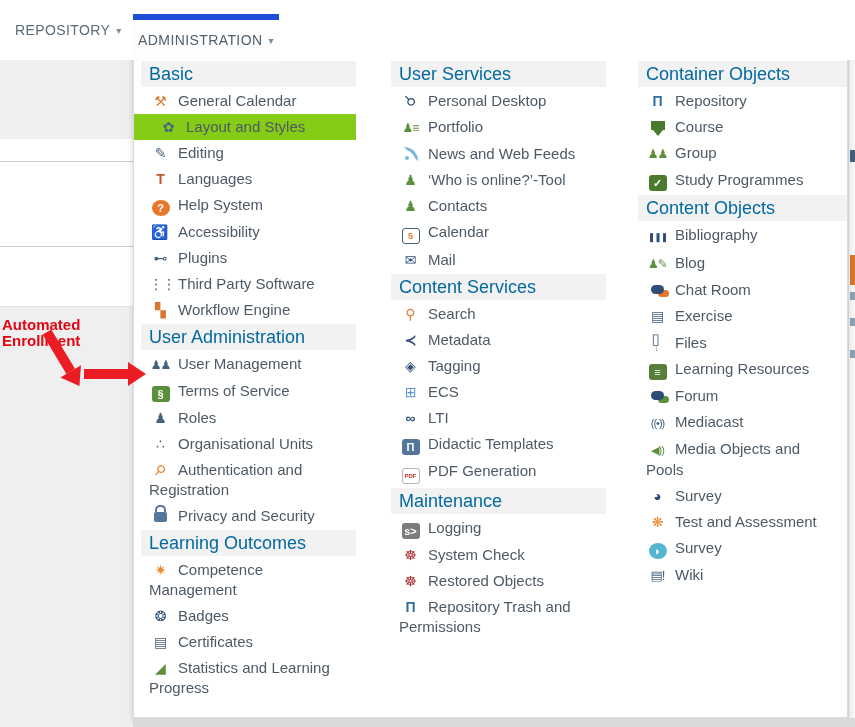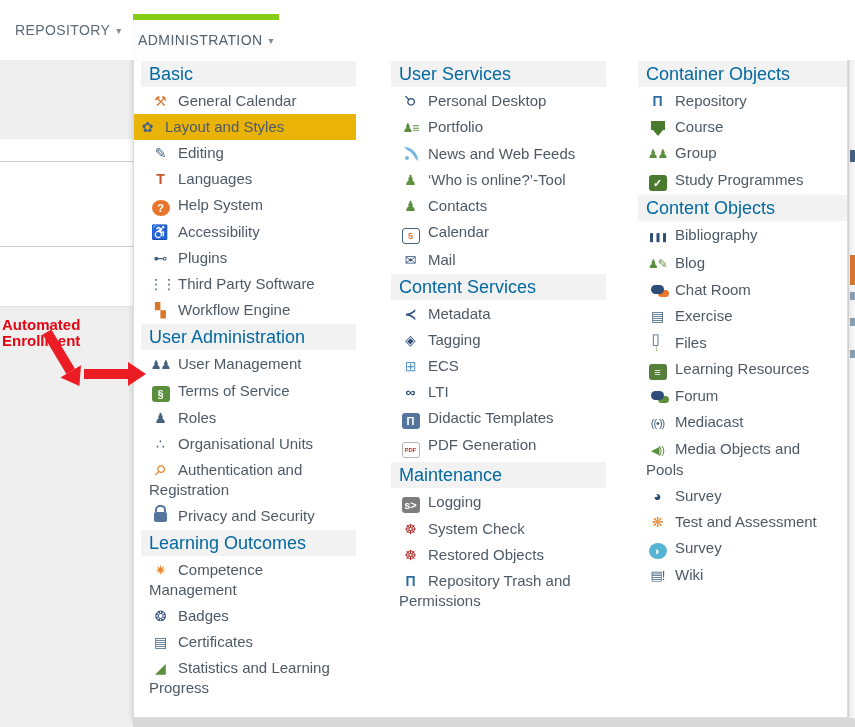--- a/index.html
+++ b/index.html
@@ -6,40 +6,40 @@
   body{
     width:855px;height:727px;position:relative;overflow:hidden;
     font-family:"Liberation Sans",sans-serif;background:#ffffff;
   }
   
   .tabbar{position:absolute;top:0;left:0;width:855px;height:60px;background:#fff;z-index:3}
   .tab{position:absolute;display:flex;align-items:center;font-size:14px;color:#5b6b77;
        letter-spacing:.4px;cursor:pointer;box-sizing:border-box}
   .tab-repo{left:0;top:0;height:60px;width:128px;padding-left:15px}
   .tab-admin{left:133px;top:14px;height:46px;width:146px;justify-content:center;
-             border-top:6px solid #84cc16;background:#fdfdfe;color:#51626e}
+             border-top:6px solid #1d4ed8;background:#fdfdfe;color:#51626e}
   .caret{font-size:10px;margin-left:6px;color:#7a8a96}
   
   .bgL{position:absolute;left:0;width:133px;box-sizing:border-box}
   #bg1{top:60px;height:79px;background:#efefef}
   #bg2{top:139px;height:23px;border-bottom:1px solid #cfcfcf}
   #bg3{top:162px;height:85px;border-bottom:1px solid #cfcfcf}
   #bg4{top:247px;height:60px;border-bottom:1px solid #e3e3e3}
   #bg5{top:307px;height:420px;background:#efefef}
   
   .panel{position:absolute;left:133px;top:48px;width:715px;height:670px;box-sizing:border-box;
          background:#fff;border:1px solid #dcdcdc;border-top:none;
          box-shadow:0 3px 6px rgba(0,0,0,.18);z-index:2;
          display:grid;grid-template-columns:250px 247px 218px;align-items:start;
          padding-top:12px;overflow:hidden}
   .col{box-sizing:border-box;padding-left:7px}
   .col1{padding-right:28px}.col2{padding-right:25px}.col3{padding-right:0}
   .sec-h{background:#f2f2f2;color:#0369a1;font-size:18px;padding:4px 8px;margin:1px 0;line-height:18px}
   .mi{font-size:15px;color:#4d5a66;padding:3px 8px;line-height:20px;cursor:pointer}
-  .mi.active{background:#eab308;margin-left:-7px;padding-left:2px}
+  .mi.active{background:#84cc16;margin-left:-7px;padding-left:23px}
   .icn{display:inline-block;width:23px;margin-right:6px;text-align:center;font-size:14px}
   .glyph-rot{display:inline-block}
   .bdg{display:inline-block;min-width:16px;height:16px;line-height:16px;border-radius:3px;
        font-size:11px;font-weight:bold;color:#fff;vertical-align:-2px;padding:0 1px}
   .rnd{border-radius:50%}
   .pdfb{font-size:6px;letter-spacing:0;border:1px solid #b5b5b5;color:#c0392b;background:#fff;
         line-height:14px;height:14px;min-width:14px;font-weight:bold}
   .calb{border:1px solid #44617e;background:#fff;color:#e8772e;font-size:9px;line-height:14px;height:14px;min-width:14px}
   
   .lockb{display:inline-block;width:13px;height:10px;background:#54759c;border-radius:2px;
@@ -120,20 +120,21 @@
     <div class="col col2">
       <div class="sec-h">User Services</div>
       <div class="mi"><span class="icn"><span class="glyph-rot" style="color: rgb(46, 77, 120); transform: rotate(135deg);">⚲</span></span><span>Personal Desktop</span></div>
       <div class="mi"><span class="icn"><span style="color: rgb(91, 143, 62); font-size: 12px; letter-spacing: -1px;">♟≡</span></span><span>Portfolio</span></div>
       <div class="mi"><span class="icn"><span class="rss"></span></span><span>News and Web Feeds</span></div>
       <div class="mi"><span class="icn"><span style="color: rgb(91, 143, 62);">♟</span></span><span>‘Who is online?’-Tool</span></div>
       <div class="mi"><span class="icn"><span style="color: rgb(91, 143, 62);">♟</span></span><span>Contacts</span></div>
       <div class="mi"><span class="icn"><span class="bdg calb">5</span></span><span>Calendar</span></div>
       <div class="mi"><span class="icn"><span style="color: rgb(46, 77, 120);">✉</span></span><span>Mail</span></div>
       <div class="sec-h">Content Services</div>
+      <div class="mi"><span class="icn"><span style="color: rgb(232, 119, 46);">⚲</span></span><span>Search</span></div>
       <div class="mi"><span class="icn"><span style="color: rgb(46, 77, 120); font-weight: bold;">≺</span></span><span>Metadata</span></div>
       <div class="mi"><span class="icn"><span style="color: rgb(46, 77, 120);">◈</span></span><span>Tagging</span></div>
       <div class="mi"><span class="icn"><span style="color: rgb(85, 147, 201);">⊞</span></span><span>ECS</span></div>
       <div class="mi"><span class="icn"><span style="color: rgb(46, 77, 120); font-weight: bold;">∞</span></span><span>LTI</span></div>
       <div class="mi"><span class="icn"><span class="bdg" style="background: rgb(84, 117, 156);">Π</span></span><span>Didactic Templates</span></div>
       <div class="mi"><span class="icn"><span class="bdg pdfb">PDF</span></span><span>PDF Generation</span></div>
       <div class="sec-h">Maintenance</div>
       <div class="mi"><span class="icn"><span class="bdg" style="background: rgb(124, 124, 124);">s&gt;</span></span><span>Logging</span></div>
       <div class="mi"><span class="icn"><span style="color: rgb(176, 42, 42);">☸</span></span><span>System Check</span></div>
       <div class="mi"><span class="icn"><span style="color: rgb(176, 42, 42);">☸</span></span><span>Restored Objects</span></div>

